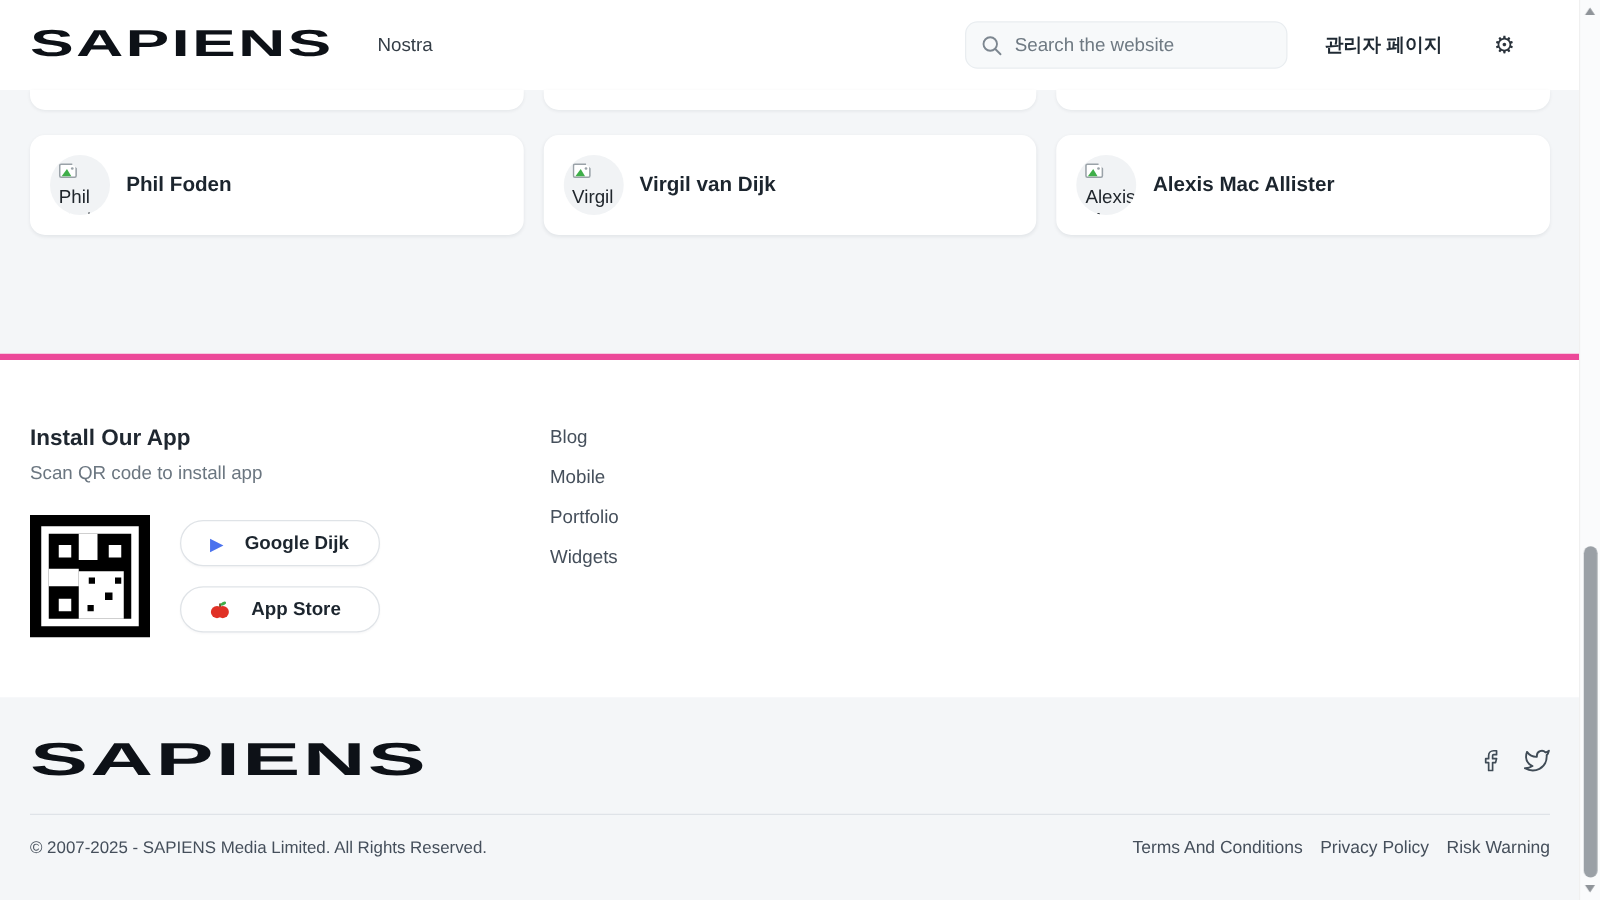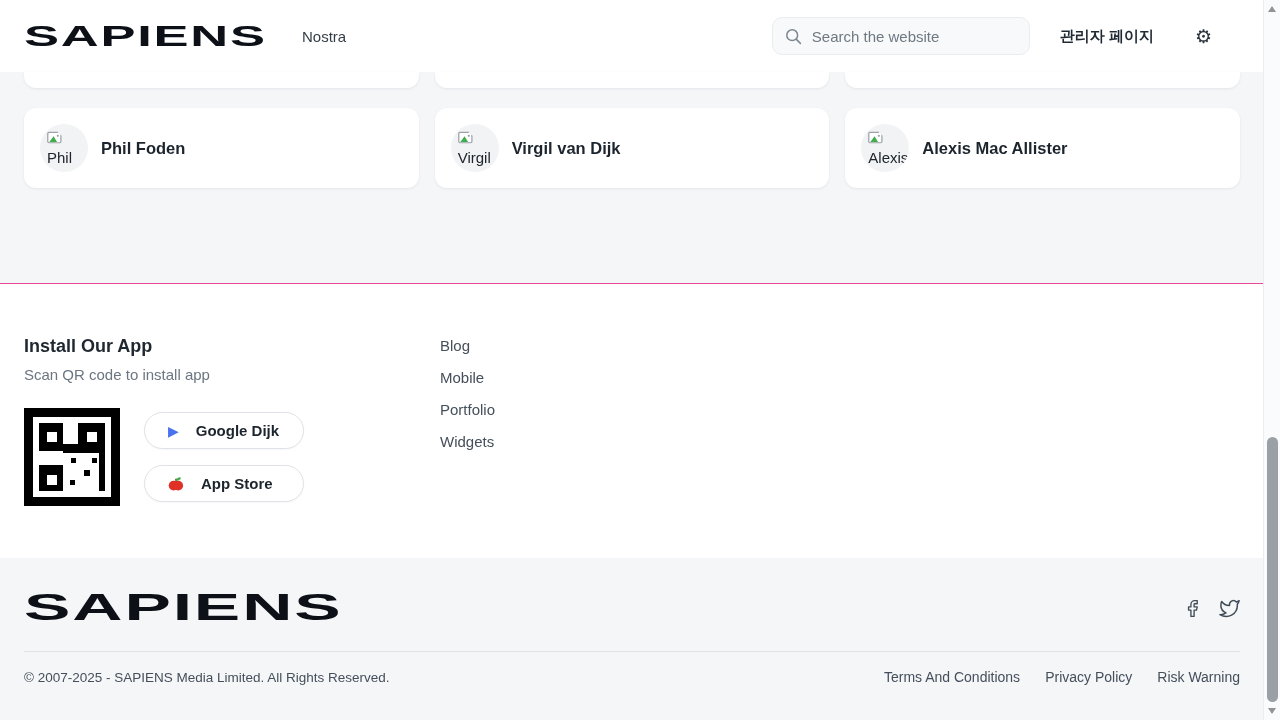--- a/index.html
+++ b/index.html
@@ -24,21 +24,21 @@
   .main-area { background:#f4f6f8; height:211px; }
   .cards-grid { display:grid; grid-template-columns:repeat(3,1fr); gap:16px; }
   .card-partial { height:16px; background:#fff; border-radius:0 0 12px 12px; box-shadow:0 1px 3px rgba(20,30,45,.07); }
   .cards-row { margin-top:20px; }
   .card { height:80px; background:#fff; border-radius:12px; box-shadow:0 1px 3px rgba(20,30,45,.07); display:flex; align-items:center; padding-left:16px; }
   .avatar { width:48px; height:48px; border-radius:50%; background:#f1f3f5; overflow:hidden; flex:0 0 auto; font-size:15px; line-height:19px; color:#20262c; padding:5px 0 0 7px; }
   .avatar .broken-ico { display:inline-block; vertical-align:-2px; margin-right:2px; }
   .card-name { margin-left:13px; font-size:16.5px; font-weight:600; color:#1c252e; }
 
   
-  .footer-main { background:#fff; border-top:1px solid #ec4899; height:275px; padding-top:53px; }
+  .footer-main { background:#fff; border-top:5px solid #ec4899; height:275px; padding-top:53px; }
   .footer-cols { display:flex; }
   .install-col { width:416px; }
   .install-title { font-size:18px; font-weight:700; color:#1f2730; line-height:19px; }
   .install-sub { margin-top:11px; font-size:15px; color:#6b7680; line-height:16px; }
   .install-row { margin-top:25px; display:flex; align-items:center; gap:24px; }
   .store-buttons { display:flex; flex-direction:column; gap:16px; }
   .store-btn { width:160px; height:37px; border-radius:18.5px; border:1px solid #dfe3e7; background:#fff; box-shadow:0 1px 2px rgba(20,30,45,.04); display:flex; align-items:center; padding-left:23px; gap:17px; cursor:pointer; font-family:"Liberation Sans",sans-serif; }
   .store-btn .btn-label { font-size:15px; font-weight:600; color:#1c252e; }
   .play-tri { color:#4a72ee; font-size:14px; line-height:1; }
   .links-col1 { width:209px; }
@@ -48,21 +48,21 @@
   
   .footer-bottom { background:#f4f6f8; height:162px; padding-top:30px; }
   .fb-toprow { display:flex; align-items:center; justify-content:space-between; height:40px; }
   .logo-lg { font-size:37px; transform:scaleX(1.88); }
   .logo-wrap-lg { width:333px; height:40px; line-height:40px; overflow:visible; }
   .socials { display:flex; align-items:center; gap:17px; color:#3f4b56; }
   .social-btn { cursor:pointer; display:flex; align-items:center; }
   .fb-divider { border:none; border-top:1px solid #dfe3e8; margin-top:23px; }
   .fb-bottomrow { display:flex; align-items:flex-end; justify-content:space-between; padding-top:17px; }
   .copyright { font-size:13.5px; color:#454f5b; }
-  .legal { display:flex; gap:25px; }
+  .legal { display:flex; gap:14px; }
   .legal a { font-size:14px; color:#454f5b; text-decoration:none; }
 
   
   .scrollbar { position:fixed; top:0; right:0; width:17px; height:720px; background:#fafbfc; border-left:1px solid #ededed; z-index:50; }
   .sb-arrow { position:absolute; left:4px; width:0; height:0; border-left:4.5px solid transparent; border-right:4.5px solid transparent; }
   .sb-up { top:6px; border-bottom:6px solid #8f9499; }
   .sb-down { bottom:6px; border-top:6px solid #8f9499; }
   .sb-thumb { position:absolute; top:437px; left:3px; width:11px; height:265px; background:#9aa0a6; border-radius:6px; }
 </style>
 </head>

